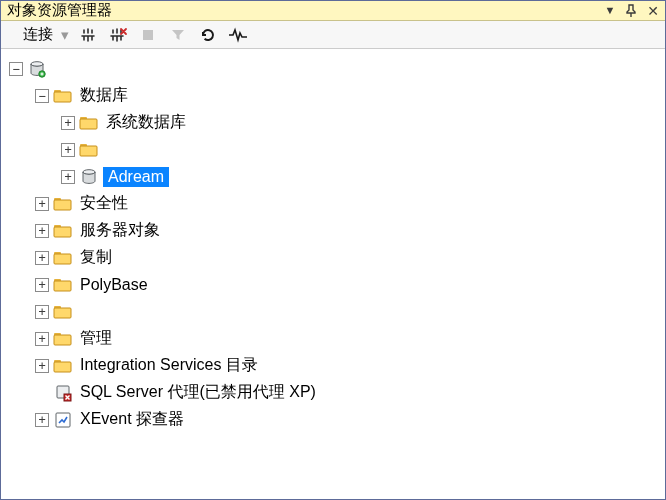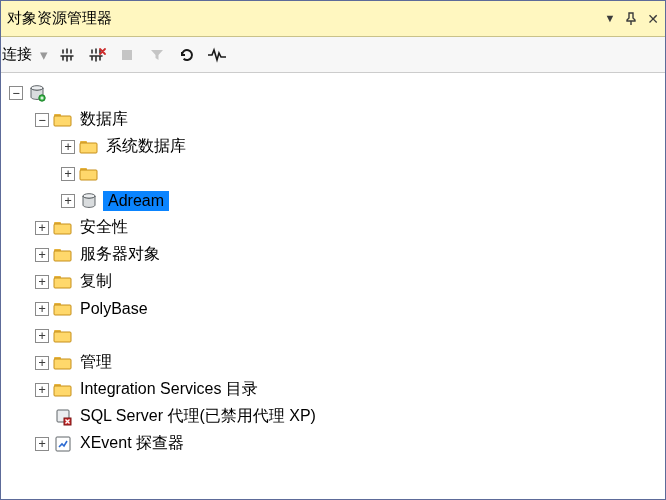--- a/index.html
+++ b/index.html
@@ -15,21 +15,21 @@
     .panel {
       width: 666px;
       height: 500px;
       border: 1px solid #5d6b99;
       display: flex;
       flex-direction: column;
     }
     
     .titlebar {
       background: #fff7c0;
-      height: 36px;
+      height: 20px;
       display: flex;
       align-items: center;
       padding: 0 6px;
       border-bottom: 1px solid #c9c28a;
     }
     .titlebar .title-text {
       flex: 1;
       font-size: 15px;
     }
     .titlebar .wincontrols {
@@ -44,24 +44,24 @@
       display: inline-flex;
       align-items: center;
       justify-content: center;
     }
     .titlebar .close-x {
       font-size: 15px;
     }
 
     
     .toolbar {
-      height: 36px;
-      display: flex;
-      align-items: center;
-      padding: 0 1px;
+      height: 28px;
+      display: flex;
+      align-items: center;
+      padding: 0 22px;
       gap: 4px;
       border-bottom: 1px solid #ccc;
       background: #f7f7f7;
     }
     .toolbar .connect-label {
       font-size: 15px;
       margin-right: 2px;
     }
     .toolbar .sep {
       color: #999;
@@ -120,21 +120,21 @@
       display: inline-flex;
       align-items: center;
       justify-content: center;
     }
     .lbl {
       padding: 1px 3px;
       font-size: 16px;
     }
     .lbl.selected {
       background: #0a84ff;
-      color: #000000;
+      color: #ffffff;
       padding: 1px 5px;
     }
 
     
     .folder svg rect.tab { fill: #e5b23c; }
     .folder svg rect.body { fill: #ffd86b; stroke:#c68f1a; stroke-width:1; }
 
     
     .db svg .cyl { fill:#d9dcde; stroke:#5f6468; }
     .db svg .top { fill:#eceef0; stroke:#5f6468; }

